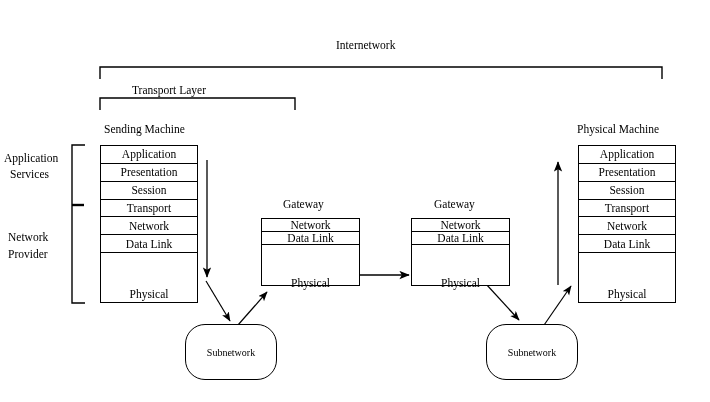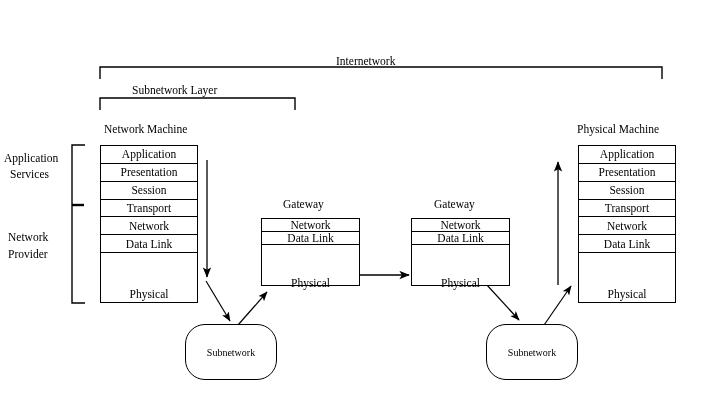--- a/index.html
+++ b/index.html
@@ -65,21 +65,21 @@
     display: flex;
     align-items: center;
     justify-content: center;
     font-size: 10px;
   }
   #subnetwork-left  { left:185px; top:324px; width:92px; height:56px; }
   #subnetwork-right { left:486px; top:324px; width:92px; height:56px; }
 
   
   .caption { font-size: 11.5px; }
-  #label-internetwork      { left:336px; top:56px;  }
+  #label-internetwork      { left:336px; top:40px;  }
   #label-subnetwork-layer  { left:132px; top:85px;  }
   #label-sending-machine   { left:104px; top:124px; }
   #label-receiving-machine { left:577px; top:124px; }
   #label-gateway-left      { left:283px; top:199px; }
   #label-gateway-right     { left:434px; top:199px; }
   #label-application-services-1 { left:4px;  top:153px; }
   #label-application-services-2 { left:10px; top:169px; }
   #label-service-provider-1     { left:8px;  top:232px; }
   #label-service-provider-2     { left:8px;  top:249px; }
 </style>
@@ -132,23 +132,23 @@
       <line x1="542" y1="328" x2="571" y2="286" stroke="#000" stroke-width="1.2" marker-end="url(#arrowFilled)"></line>
     </g>
 
     <g>
       <line x1="558" y1="285" x2="558" y2="162" stroke="#000" stroke-width="1.3" marker-end="url(#arrowFilled)"></line>
     </g>
   </svg>
 
   <div class="txt caption" id="label-internetwork">Internetwork</div>
 
-  <div class="txt caption" id="label-subnetwork-layer">Subnetwork Layer</div>
+  <div class="txt caption" id="label-subnetwork-layer">Transport Layer</div>
 
-  <div class="txt caption" id="label-sending-machine">Network Machine</div>
+  <div class="txt caption" id="label-sending-machine">Sending Machine</div>
 
   <div class="txt caption" id="label-receiving-machine">Physical Machine</div>
 
   <div class="txt caption" id="label-gateway-left">Gateway</div>
 
   <div class="txt caption" id="label-gateway-right">Gateway</div>
 
   <div class="txt caption" id="label-application-services-1">Application</div>
   <div class="txt caption" id="label-application-services-2">Services</div>
 

